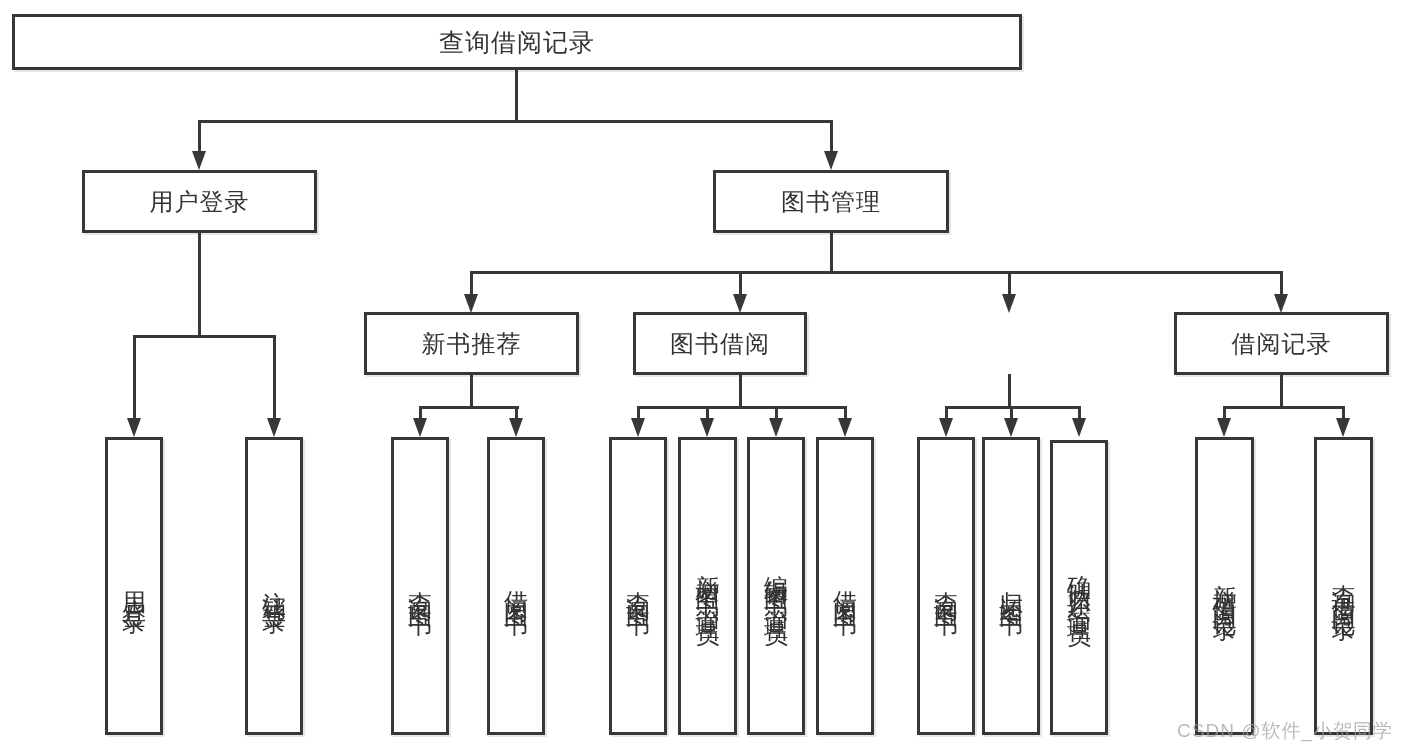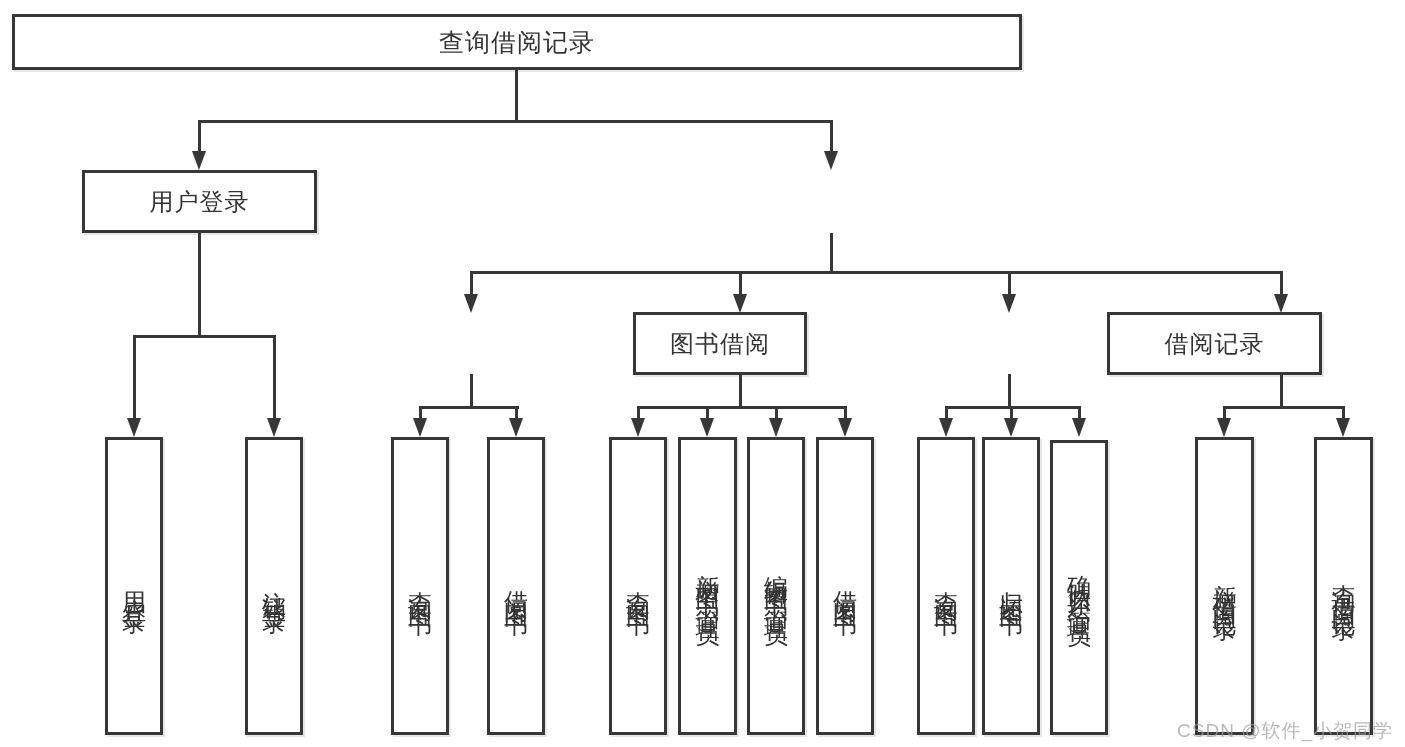--- a/index.html
+++ b/index.html
@@ -59,43 +59,49 @@
   <div class="ln" style="left:515px;top:69px;width:3px;height:53px"></div>
   <div class="ln" style="left:198px;top:120px;width:635px;height:3px"></div>
   <div class="ln" style="left:198px;top:120px;width:3px;height:34px"></div>
   <div class="ah" style="left:192px;top:151px"></div>
   <div class="ln" style="left:830px;top:120px;width:3px;height:34px"></div>
   <div class="ah" style="left:824px;top:151px"></div>
 
   <div class="box" style="left:82px;top:170px;width:235px;height:63px">
     <span>用户登录</span>
   </div>
+  <div class="box" style="left:713px;top:170px;width:236px;height:63px">
+    <span>图书管理</span>
+  </div>
 
   <div class="ln" style="left:198px;top:233px;width:3px;height:105px"></div>
   <div class="ln" style="left:133px;top:335px;width:143px;height:3px"></div>
   <div class="ln" style="left:133px;top:335px;width:3px;height:86px"></div>
   <div class="ah" style="left:127px;top:418px"></div>
   <div class="ln" style="left:273px;top:335px;width:3px;height:86px"></div>
   <div class="ah" style="left:267px;top:418px"></div>
 
   <div class="ln" style="left:830px;top:233px;width:3px;height:41px"></div>
   <div class="ln" style="left:470px;top:271px;width:813px;height:3px"></div>
   <div class="ln" style="left:470px;top:271px;width:3px;height:28px"></div>
   <div class="ah" style="left:464px;top:294px"></div>
   <div class="ln" style="left:739px;top:271px;width:3px;height:28px"></div>
   <div class="ah" style="left:733px;top:294px"></div>
   <div class="ln" style="left:1008px;top:271px;width:3px;height:28px"></div>
   <div class="ah" style="left:1002px;top:294px"></div>
   <div class="ln" style="left:1280px;top:271px;width:3px;height:28px"></div>
   <div class="ah" style="left:1274px;top:294px"></div>
 
+  <div class="box" style="left:364px;top:312px;width:215px;height:63px">
+    <span>新书推荐</span>
+  </div>
   <div class="box" style="left:633px;top:312px;width:174px;height:63px">
     <span>图书借阅</span>
   </div>
-  <div class="box" style="left:1107px;top:312px;width:215px;height:63px">
+  <div class="box" style="left:1174px;top:312px;width:215px;height:63px">
     <span>借阅记录</span>
   </div>
 
   <div class="ln" style="left:470px;top:374px;width:3px;height:35px"></div>
   <div class="ln" style="left:419px;top:406px;width:100px;height:3px"></div>
   <div class="ln" style="left:419px;top:406px;width:3px;height:16px"></div>
   <div class="ah" style="left:413px;top:418px"></div>
   <div class="ln" style="left:515px;top:406px;width:3px;height:16px"></div>
   <div class="ah" style="left:509px;top:418px"></div>
 

